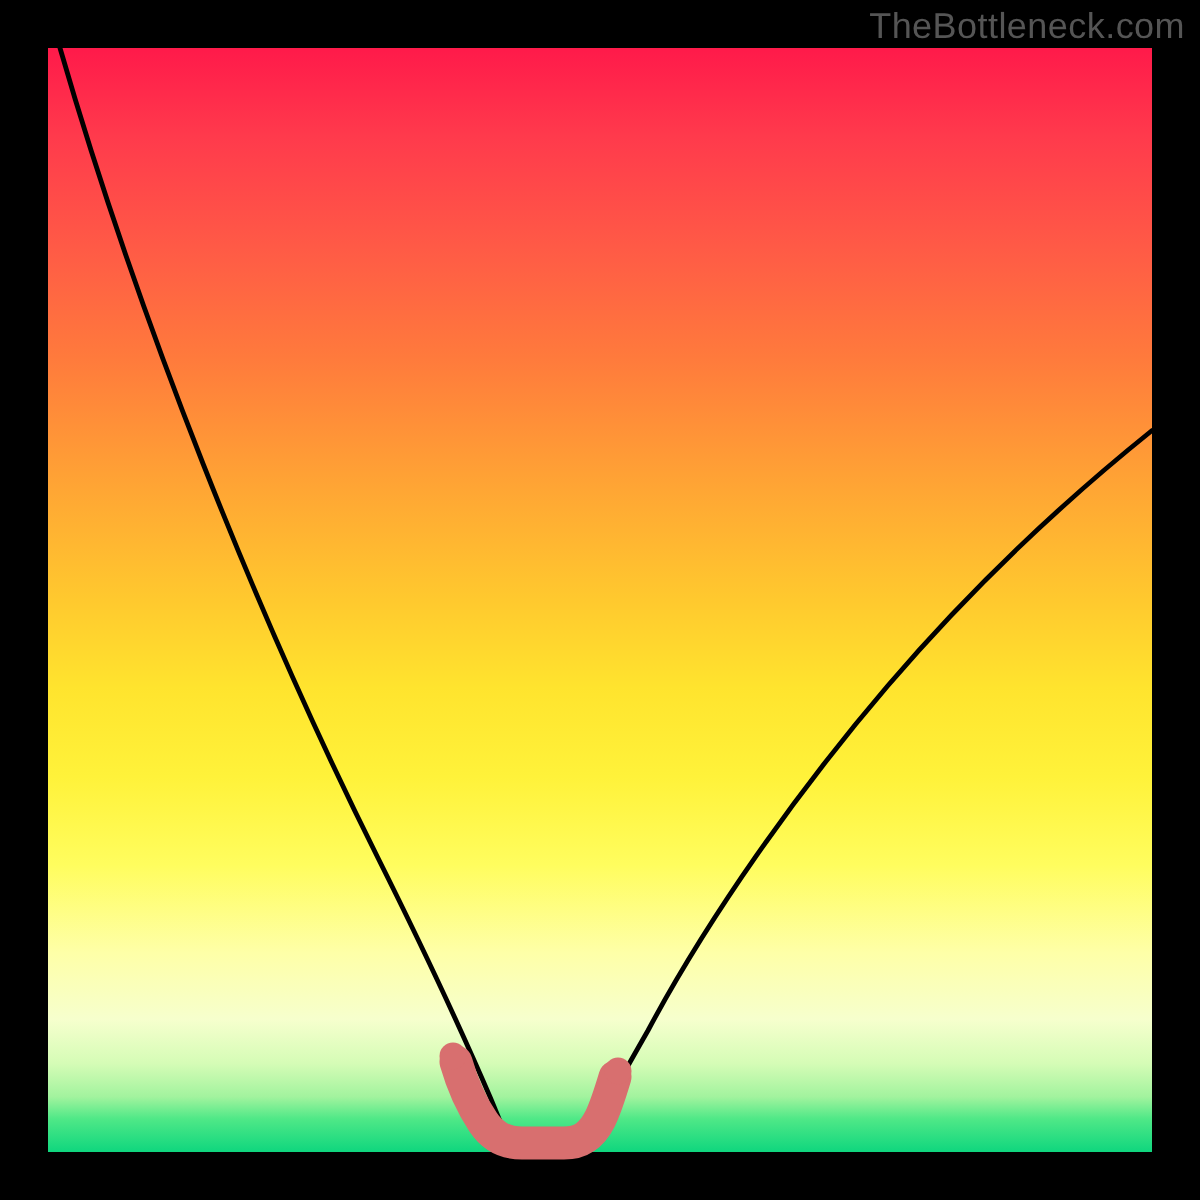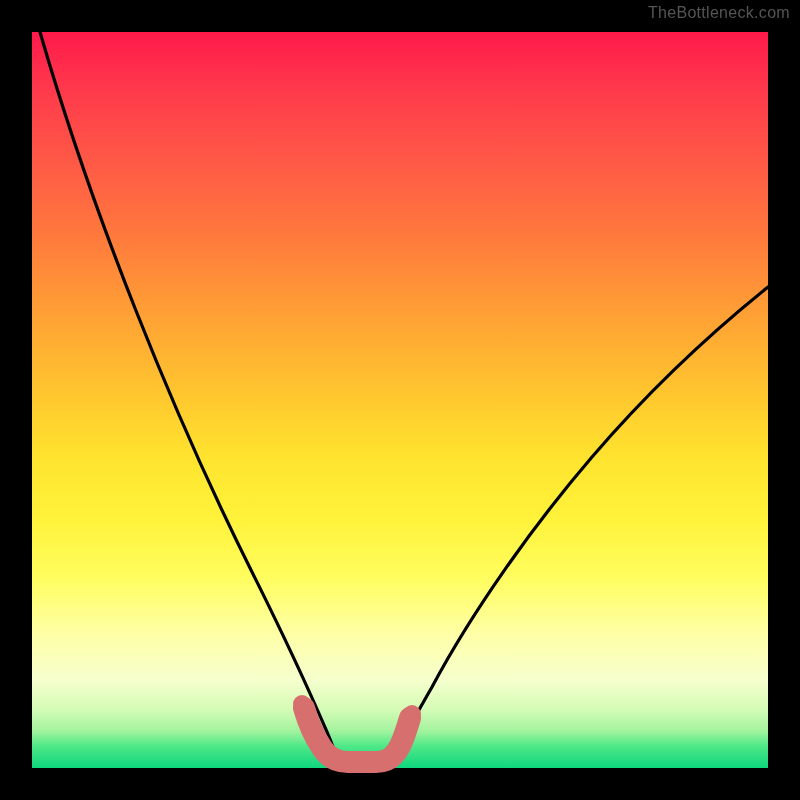--- a/index.html
+++ b/index.html
@@ -15,21 +15,21 @@
     position: relative;
     width: 800px;
     height: 800px;
     background: #000000;
   }
   .watermark {
     position: absolute;
     top: 4px;
     right: 10px;
     color: #555555;
-    font-size: 16px;
+    font-size: 24px;
     font-weight: 500;
     letter-spacing: 0.3px;
     z-index: 10;
   }
   .plot {
     position: absolute;
     left: 32px;
     top: 32px;
     width: 736px;
     height: 736px;

